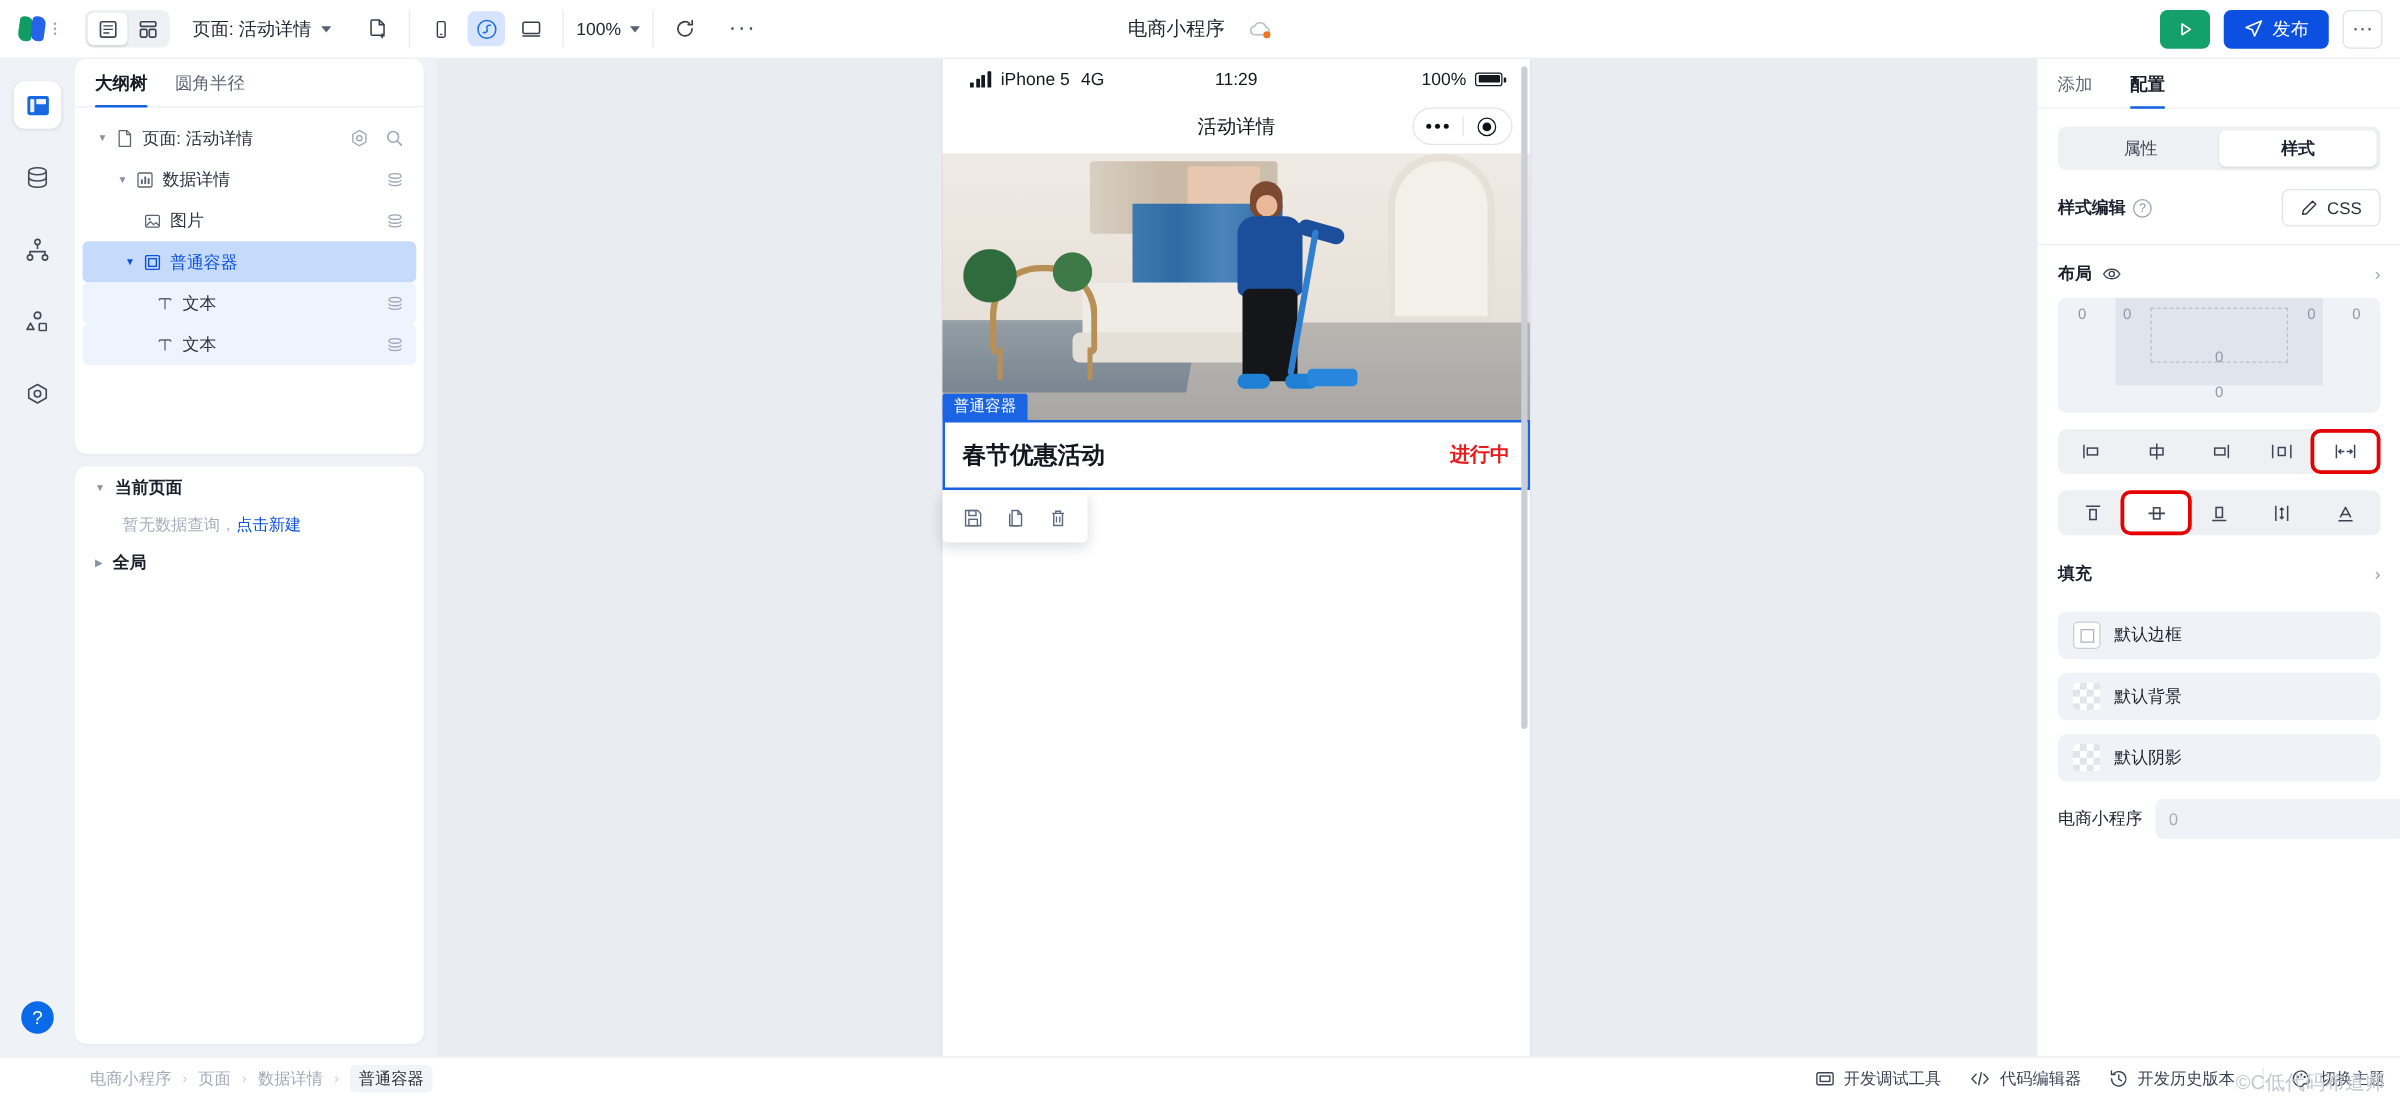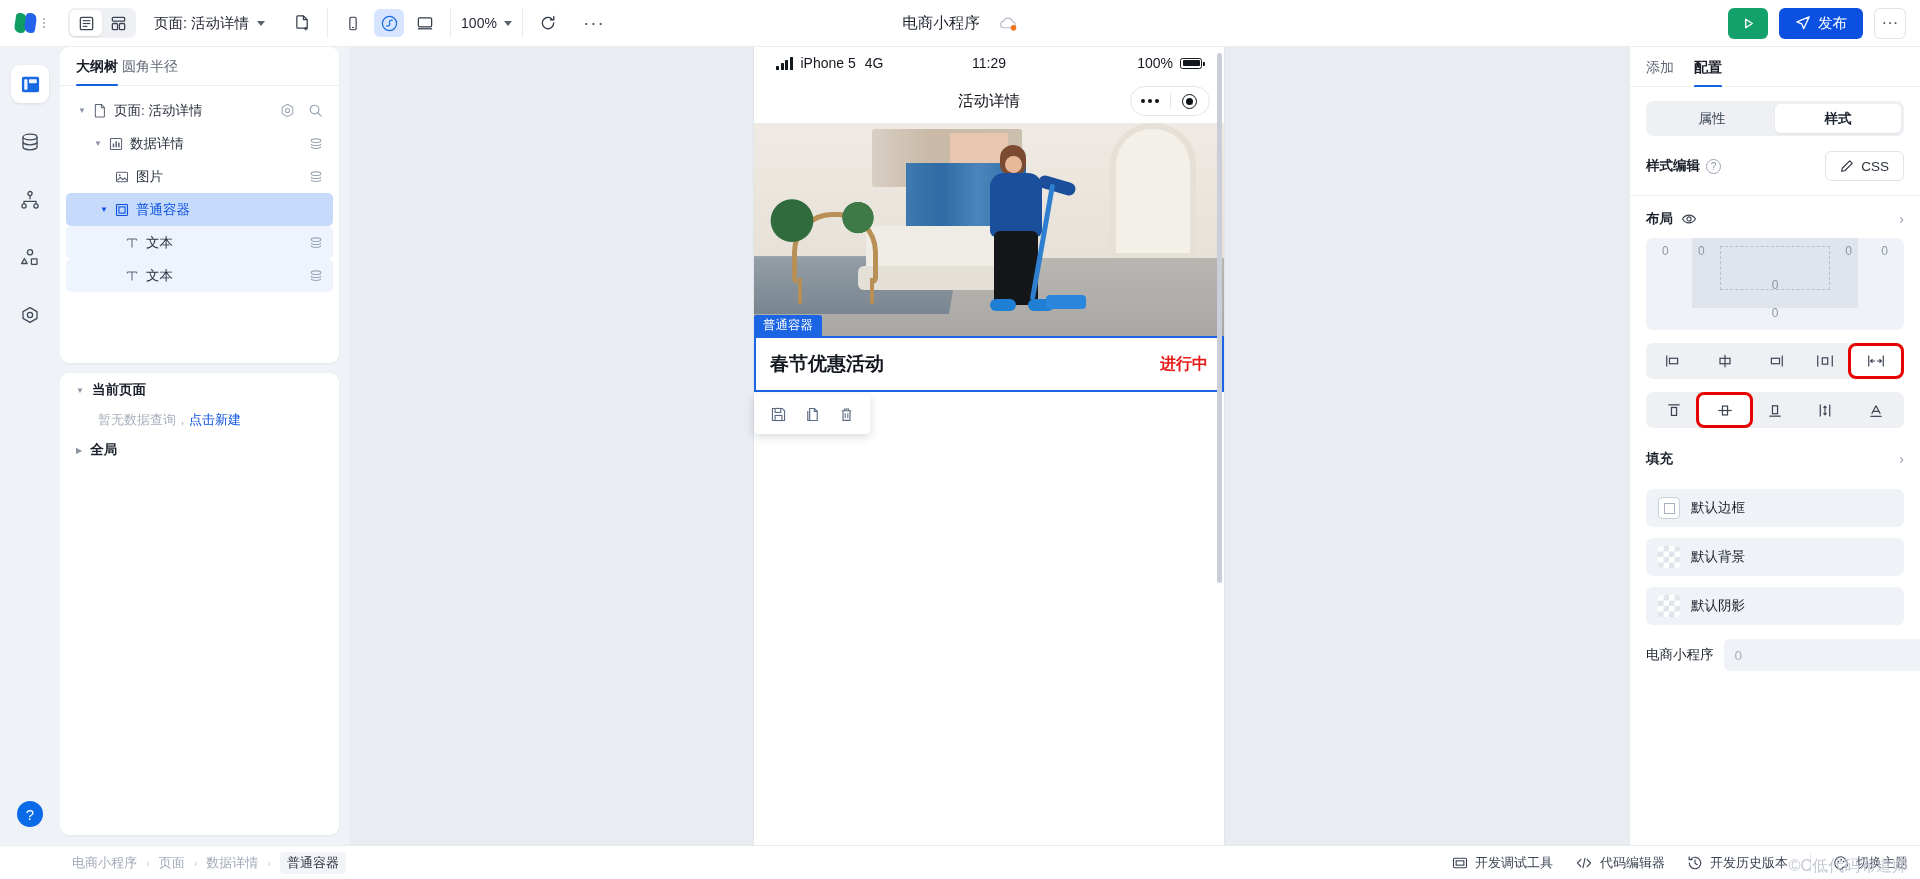--- a/index.html
+++ b/index.html
@@ -93,21 +93,21 @@
     justify-content: center; cursor: pointer;
   }
 
   
   .leftpanel {
     width: 289px; background: #eff2f7; display: flex; flex-direction: column;
     padding: 0 10px 10px 0; gap: 10px;
   }
   .card { background: #fff; border-radius: 9px; box-shadow: 0 1px 3px rgba(30,40,60,.05); overflow: hidden; }
   .tree-card { flex: 0 0 316px; display: flex; flex-direction: column; }
-  .tabs { display: flex; gap: 4px; padding: 11px 16px 0 16px; border-bottom: 1px solid #edeff3; }
+  .tabs { display: flex; gap: 22px; padding: 11px 16px 0 16px; border-bottom: 1px solid #edeff3; }
   .tab { font-size: 14px; color: #606876; padding-bottom: 9px; cursor: pointer; position: relative; }
   .tab.active { color: #171c26; font-weight: bold; }
   .tab.active::after { content: ""; position: absolute; left: 0; right: 0; bottom: -1px; height: 2.5px; background: #1262e0; border-radius: 2px; }
 
   .tree { padding: 8px 6px 0 6px; overflow: auto; flex: 1; }
   .trow {
     display: flex; align-items: center; height: 33px; border-radius: 5px; cursor: pointer;
     font-size: 13.5px; color: #2b323e; padding-right: 10px; position: relative;
   }
   .trow.sel { background: #c6dbfb; color: #0b50e0; }
@@ -207,21 +207,21 @@
     gap: 10px; padding: 8px 12px; z-index: 5;
   }
   .sel-toolbar .ti { width: 24px; height: 24px; display: flex; align-items: center; justify-content: center; cursor: pointer; color: #5b6a80; }
 
   .vscroll { position: absolute; right: 2px; top: 6px; width: 5px; height: 530px; background: #c9ced8; border-radius: 3px; }
 
   
   .rightpanel {
     width: 291px; background: #fff; border-left: 1px solid #e8eaee; display: flex; flex-direction: column;
   }
-  .rtabs { display: flex; gap: 20px; padding: 12px 16px 0 16px; border-bottom: 1px solid #edeff3; }
+  .rtabs { display: flex; gap: 30px; padding: 12px 16px 0 16px; border-bottom: 1px solid #edeff3; }
   .rbody { flex: 1; overflow: auto; padding: 0 16px; }
 
   .segbar { display: flex; background: #eef0f4; border-radius: 7px; padding: 3px; margin: 14px 0 0 0; }
   .segbar .seg {
     flex: 1; height: 29px; display: flex; align-items: center; justify-content: center;
     font-size: 13.5px; color: #3c4454; border-radius: 5px; cursor: pointer;
   }
   .segbar .seg.active { background: #fff; font-weight: bold; color: #1b2330; box-shadow: 0 1px 2px rgba(0,0,0,.08); }
 
   .rowline { display: flex; align-items: center; margin: 15px 0 14px 0; }

